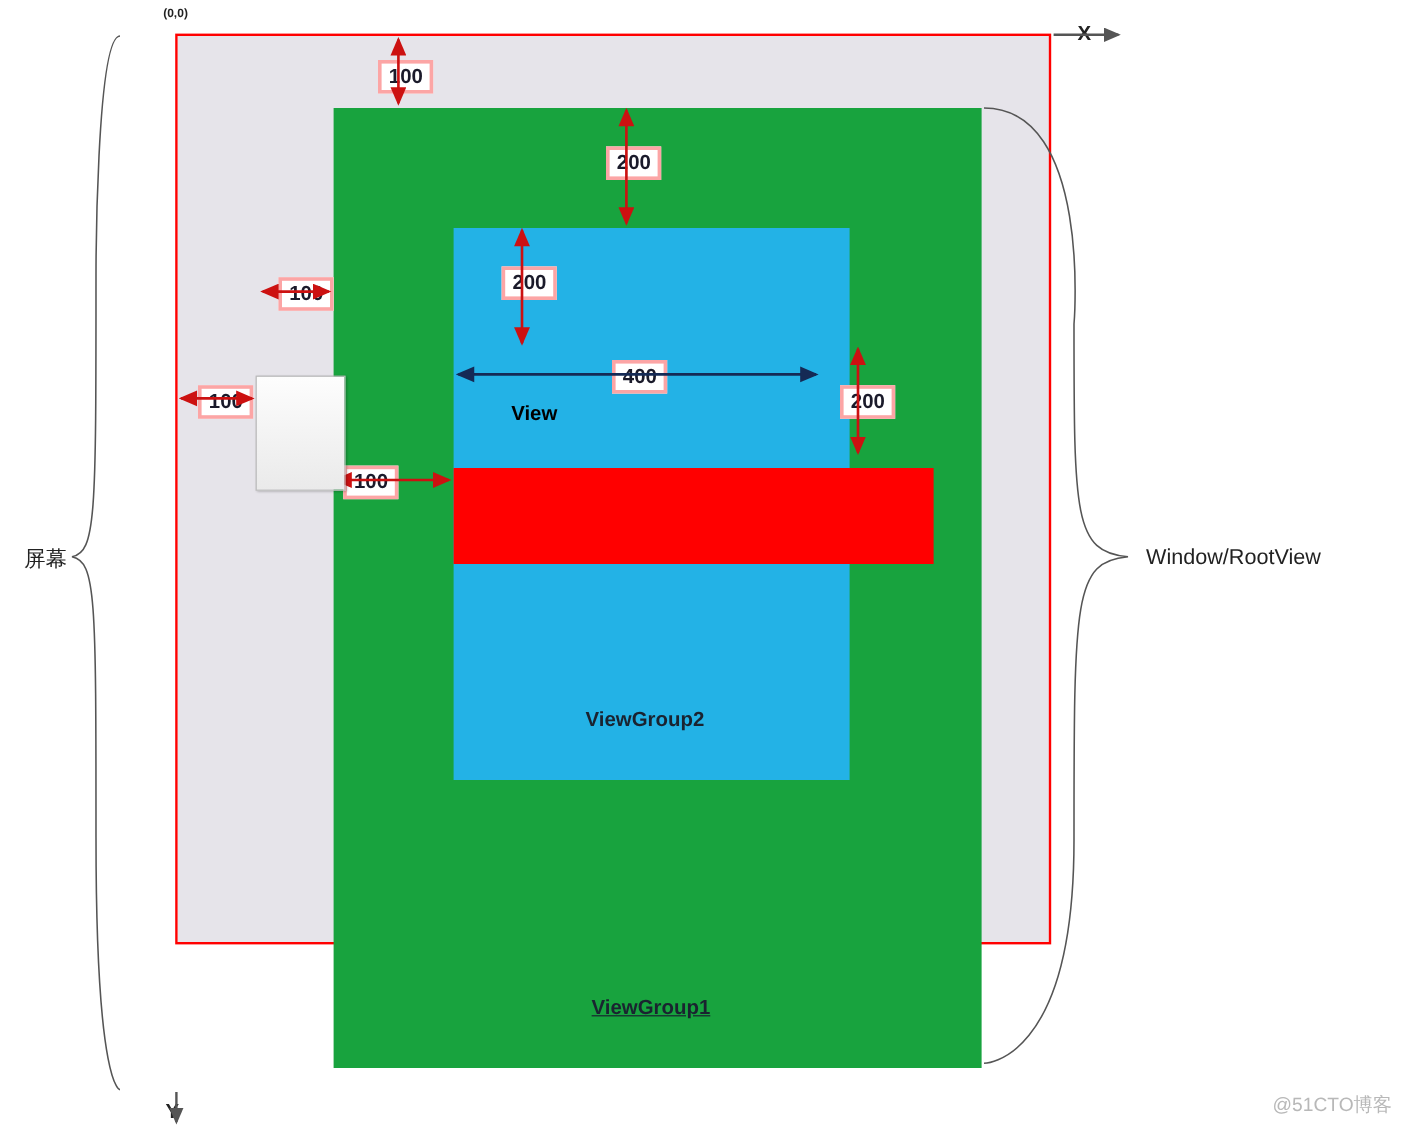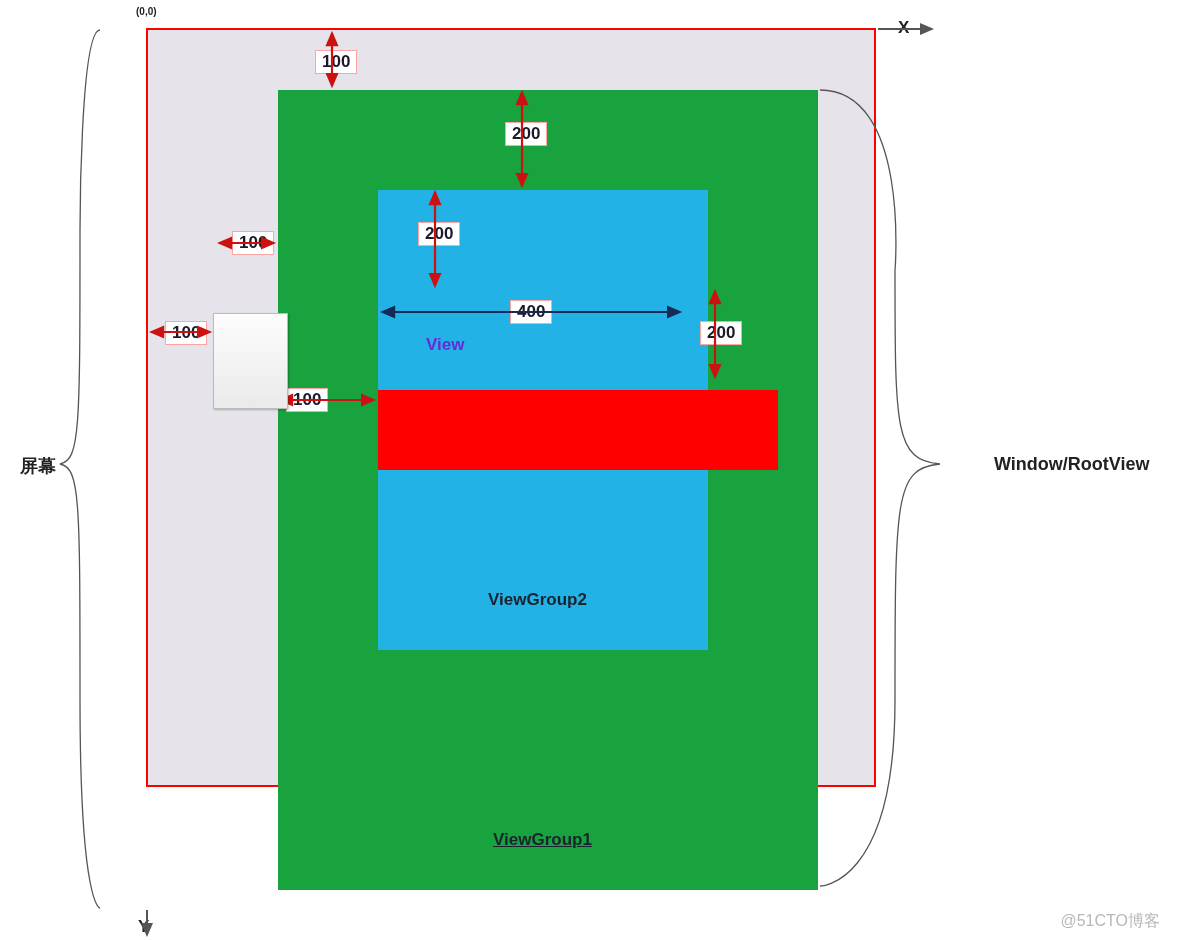--- a/index.html
+++ b/index.html
@@ -51,37 +51,37 @@
     width: 75px;
     height: 96px;
     background: linear-gradient(#fdfdfd, #eaeaea);
     border: 1px solid #bbb;
     box-shadow: 1px 1px 2px rgba(0,0,0,0.25);
     z-index: 3;
   }
   .label-box {
     position: absolute;
     background: #fff;
-    border: 1px solid #fca5a5;
+    border: 3px solid #fca5a5;
     font-size: 17px;
     font-weight: 600;
     padding: 0 6px;
     line-height: 22px;
     color: #1a1a2a;
   }
   .plain-label {
     position: absolute;
     font-size: 17px;
     font-weight: 700;
     color: #1a2330;
   }
   .side-label {
     position: absolute;
     font-size: 18px;
-    font-weight: 700;
+    font-weight: 400;
     color: #222;
   }
   .origin-label {
     position: absolute;
     font-size: 10px;
     font-weight: 700;
     color: #222;
   }
   .axis-label {
     position: absolute;
@@ -120,23 +120,23 @@
 
   <div class="whitebox"></div>
 </div>
 
 <div class="origin-label" style="left:136px; top:6px;">(0,0)</div>
 
 <div class="axis-label" style="left:898px; top:18px;">X</div>
 <div class="axis-label" style="left:138px; top:917px;">Y</div>
 
 <div class="side-label" style="left:20px; top:454px;">屏幕</div>
-<div class="side-label" style="left:994px; top:454px;">Window/RootView</div>
+<div class="side-label" style="left:955px; top:454px;">Window/RootView</div>
 
-<div class="plain-label" style="left:426px; top:335px; color:#6d28d9; z-index:5;">View</div>
+<div class="plain-label" style="left:426px; top:335px; color:#000000; z-index:5;">View</div>
 
 <div class="label-box" style="left:315px; top:50px;">100</div>
 <div class="label-box" style="left:505px; top:122px;">200</div>
 <div class="label-box" style="left:418px; top:222px;">200</div>
 <div class="label-box" style="left:232px; top:231px;">100</div>
 <div class="label-box" style="left:165px; top:321px;">100</div>
 <div class="label-box" style="left:286px; top:388px;">100</div>
 <div class="label-box" style="left:510px; top:300px;">400</div>
 <div class="label-box" style="left:700px; top:321px;">200</div>
 

